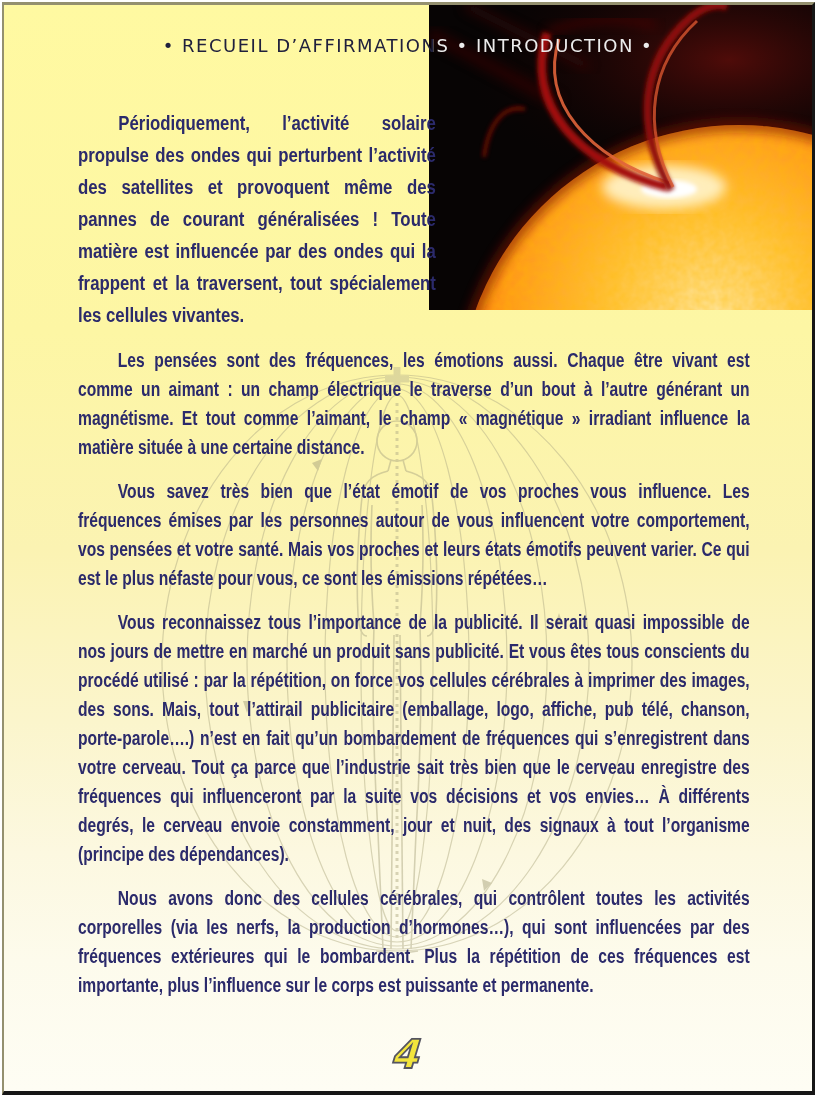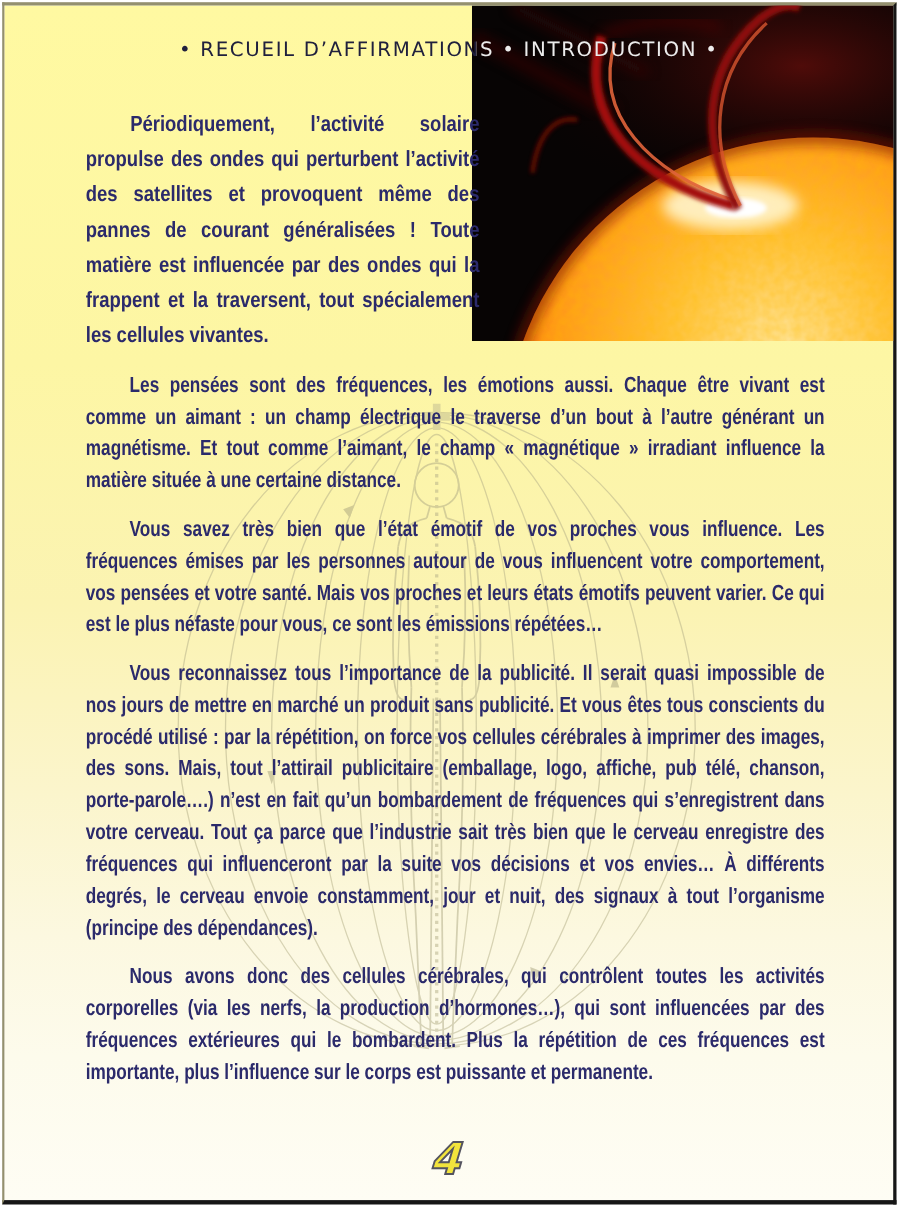--- a/index.html
+++ b/index.html
@@ -17,21 +17,21 @@
   
   .title{position:absolute;top:30px;left:0;width:808px;height:34px;z-index:5;}
   .tl{position:absolute;top:0;height:34px;overflow:hidden;}
   .tl span{position:absolute;top:0;left:0;width:808px;text-align:center;white-space:nowrap;
     font-family:"DejaVu Sans",sans-serif;font-size:18px;font-weight:500;letter-spacing:1.5px;}
   .tl.dark{left:0;width:429px;}
   .tl.dark span{color:#20203d;}
   .tl.light{left:429px;width:379px;}
   .tl.light span{left:-429px;color:#ececec;}
   
-  .content{position:absolute;left:74px;top:92px;width:676px;z-index:4;}
+  .content{position:absolute;left:74px;top:102px;width:676px;z-index:4;}
   .content p{
     margin:0 0 15px 0;color:#2b2a6b;font-weight:700;font-size:20px;line-height:29px;
     text-align:justify;text-indent:51px;width:860px;transform:scaleX(0.781);transform-origin:0 0;
     font-family:"Liberation Sans",sans-serif;
   }
   .content p.first{width:426px;line-height:32px;transform:scaleX(0.84);text-indent:48px;}
   
   .pagenum{
     position:absolute;left:0;top:1026px;width:808px;text-align:center;z-index:4;
     font-family:"DejaVu Sans",sans-serif;font-style:italic;font-weight:700;font-size:40px;

